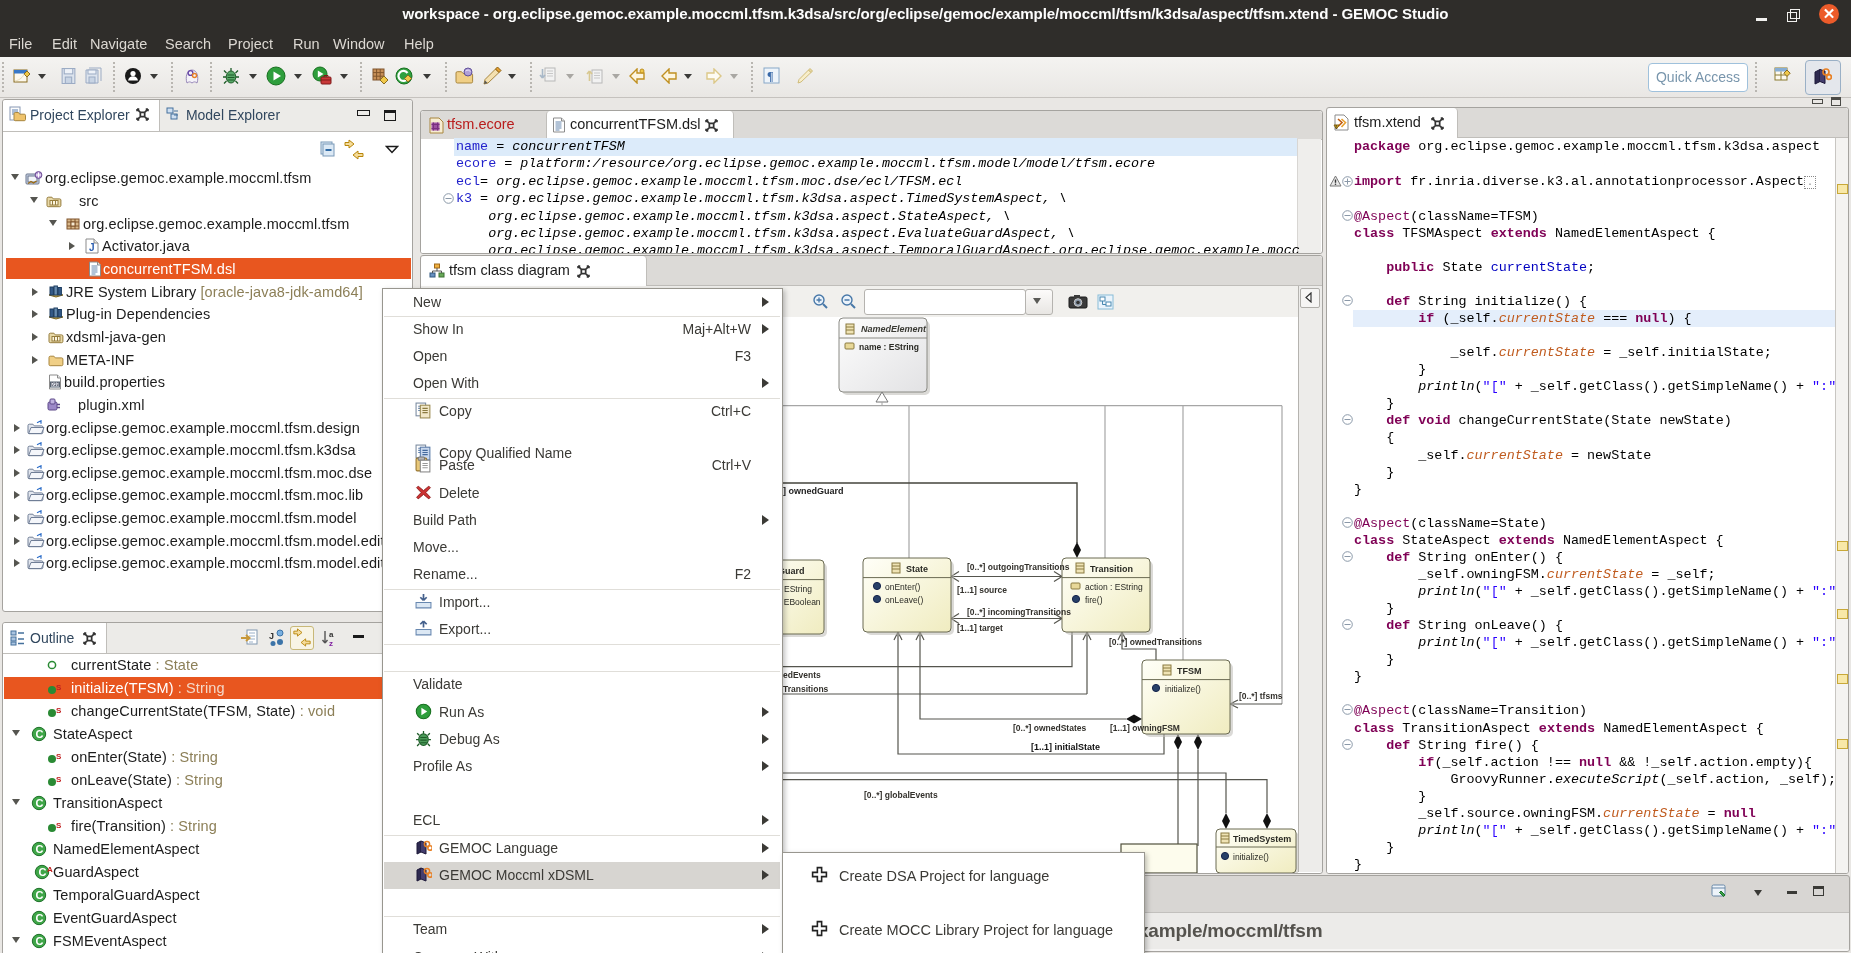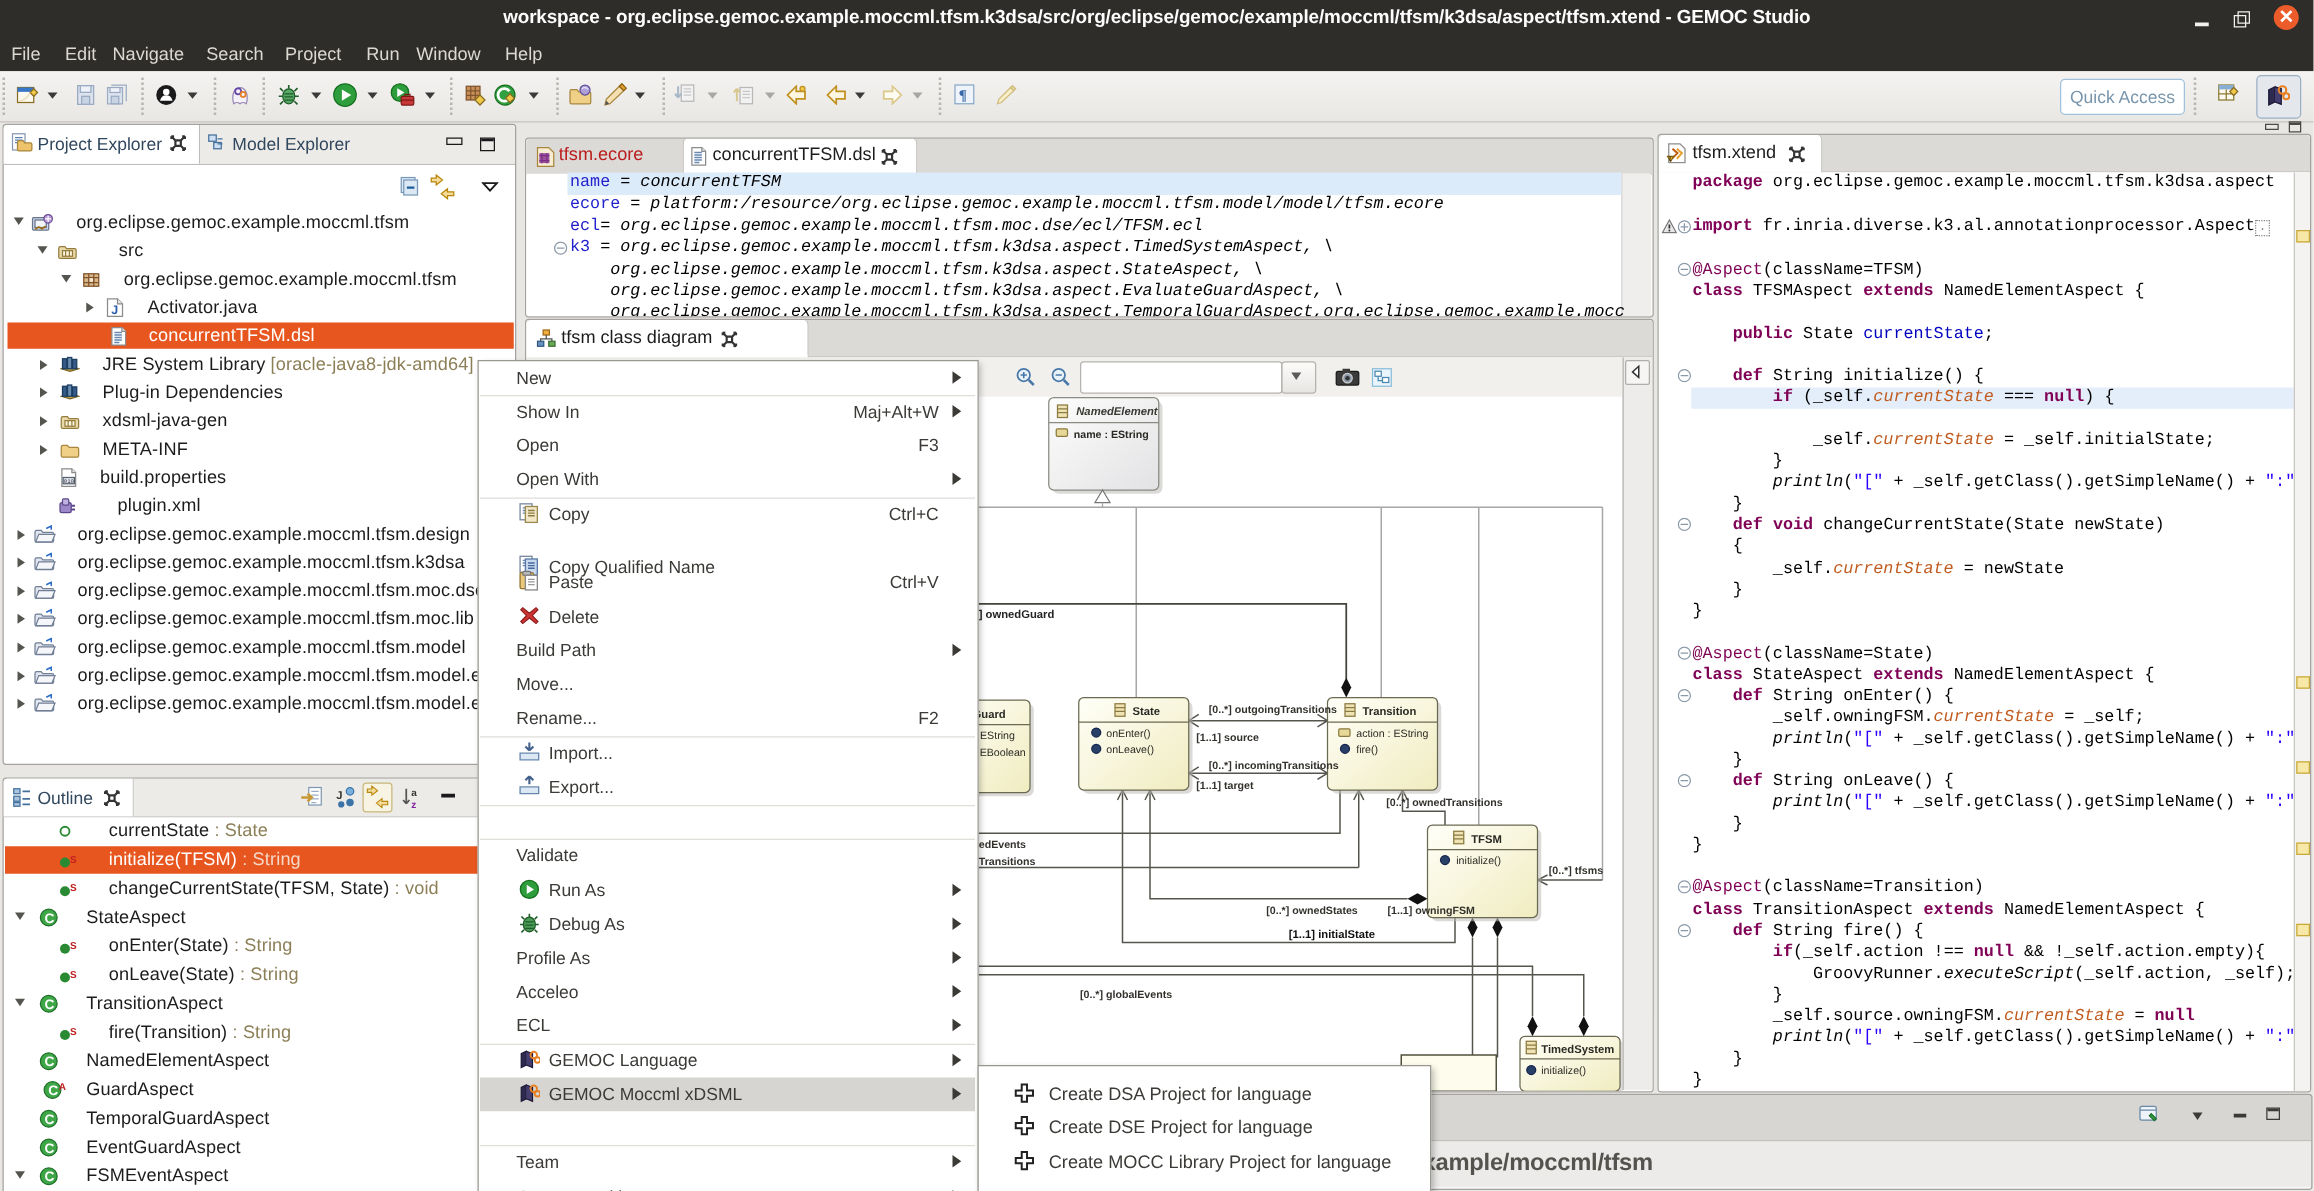--- a/index.html
+++ b/index.html
@@ -23,21 +23,21 @@
 .caretd{border-top-color:#a9a7a3;}
 #qa{position:absolute;left:1648px;top:63px;width:98px;height:27px;background:#fff;border:1px solid #9fc1dc;border-radius:4px;
  color:#7895ac;font-size:14px;line-height:27px;text-align:center;}
 
 .panel{position:absolute;background:#fff;border:1px solid #a5a39f;border-radius:3px;}
 .tabrow{position:absolute;left:0;top:0;right:0;background:#ecebe8;border-bottom:1px solid #c0beba;
  border-radius:3px 3px 0 0;}
 .tab{position:absolute;font-size:14px;color:#31475e;}
 .atab{position:absolute;top:0;background:#fff;border-right:1px solid #c0beba;border-radius:3px 0 0 0;}
 
-.row{position:absolute;font-size:14.5px;letter-spacing:0.12px;color:#1c1c1c;white-space:nowrap;margin-left:16px;}
+.row{position:absolute;font-size:14.5px;letter-spacing:0.12px;color:#1c1c1c;white-space:nowrap;}
 .dim{color:#8c7f57;}
 .tri{position:absolute;width:0;height:0;}
 .trir{border-top:4.5px solid transparent;border-bottom:4.5px solid transparent;border-left:6px solid #555550;}
 .trid{border-left:4.5px solid transparent;border-right:4.5px solid transparent;border-top:6px solid #555550;}
 
 .code{position:absolute;font-family:"Liberation Mono",monospace;font-size:13.4px;white-space:pre;color:#000;}
 .kwb{color:#2222cc;}
 .kwm{color:#7f0055;font-weight:bold;}
 .ann{color:#7f0055;}
 .fld{color:#0000c0;}
@@ -925,24 +925,20 @@
           <path d="M8 3.5V1M4 5L2 3M12 5l2-2M3.5 9H1M12.5 9H15M4 13l-2 2M12 13l2 2" stroke="#1e5c28" stroke-width="1.2"></path>
           <path d="M5 7h6M5 9.5h6M5 12h6" stroke="#1e5c28"></path>
         </svg>
         <span class="lbl2">Debug As</span>
         <span class="sub"></span>
       </div>
   <div class="mi" style="top:464px">
         <span class="lbl">Profile As</span>
         <span class="sub"></span>
       </div>
-  <div class="mi" style="top:491.2px">
-        <span class="lbl">Acceleo</span>
-        <span class="sub"></span>
-      </div>
   <div class="mi" style="top:518.4px">
         <span class="lbl">ECL</span>
         <span class="sub"></span>
       </div>
   <div class="msep" style="top:545.5px"></div>
   <div class="mi" style="top:545.6px">
         <svg class="mico" viewBox="0 0 17 17">
           <path d="M2 15V4l4-2v11z" fill="#2e2a50" stroke="#1c1838"></path>
           <path d="M6 13l5 2V4L6 2" fill="#443e6e" stroke="#1c1838"></path>
           <circle cx="12" cy="5" r="2.6" fill="none" stroke="#e88024" stroke-width="1.5"></circle>
@@ -974,26 +970,20 @@
         <span class="sub"></span>
       </div>
 </div>
 <div id="submenu" style="overflow:hidden">
   <div class="smi" style="top:10px">
         <svg class="mico" style="left:28px;top:3px" viewBox="0 0 16 16">
           <path d="M6 1.5h4v4.5h4.5v4H10v4.5H6V10H1.5V6H6Z" fill="#fff" stroke="#222" stroke-width="1.5"></path>
         </svg>
         <span class="lbl2">Create DSA Project for language</span>
       </div>
-  <div class="smi" style="top:36px">
-        <svg class="mico" style="left:28px;top:3px" viewBox="0 0 16 16">
-          <path d="M6 1.5h4v4.5h4.5v4H10v4.5H6V10H1.5V6H6Z" fill="#fff" stroke="#222" stroke-width="1.5"></path>
-        </svg>
-        <span class="lbl2">Create DSE Project for language</span>
-      </div>
   <div class="smi" style="top:64px">
         <svg class="mico" style="left:28px;top:3px" viewBox="0 0 16 16">
           <path d="M6 1.5h4v4.5h4.5v4H10v4.5H6V10H1.5V6H6Z" fill="#fff" stroke="#222" stroke-width="1.5"></path>
         </svg>
         <span class="lbl2">Create MOCC Library Project for language</span>
       </div>
 </div>
 
 </div>
 </body></html>

